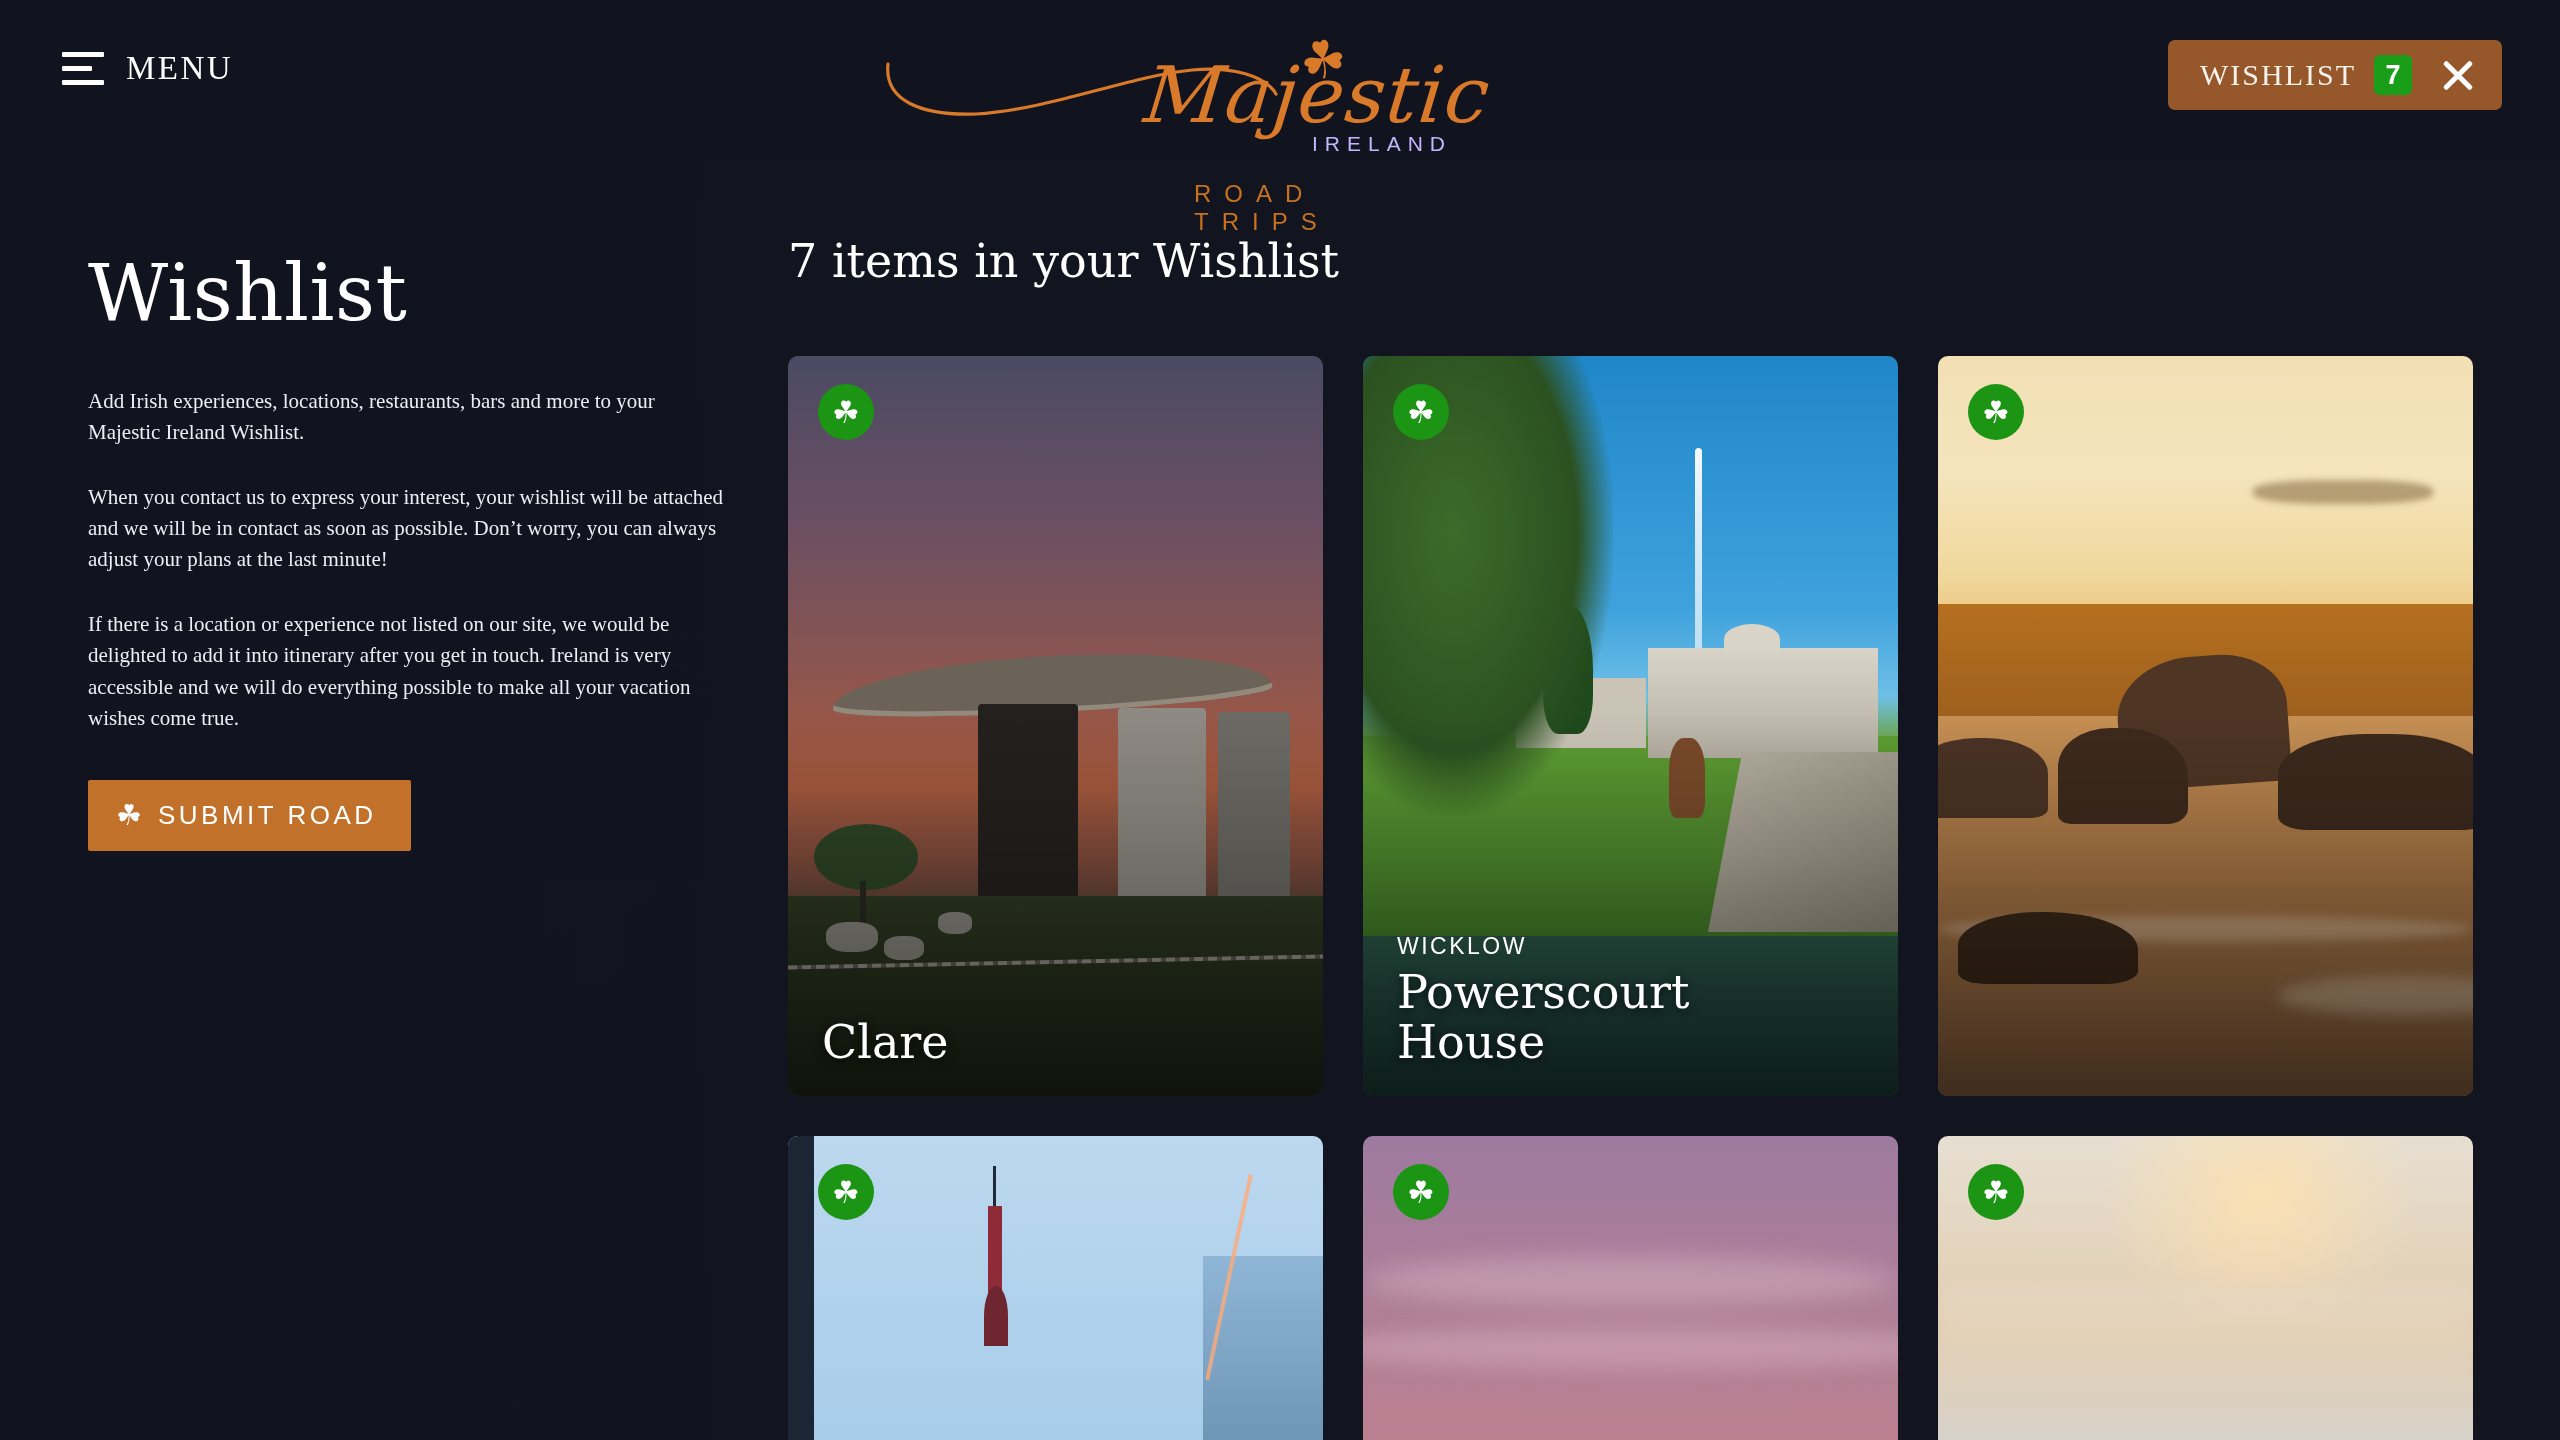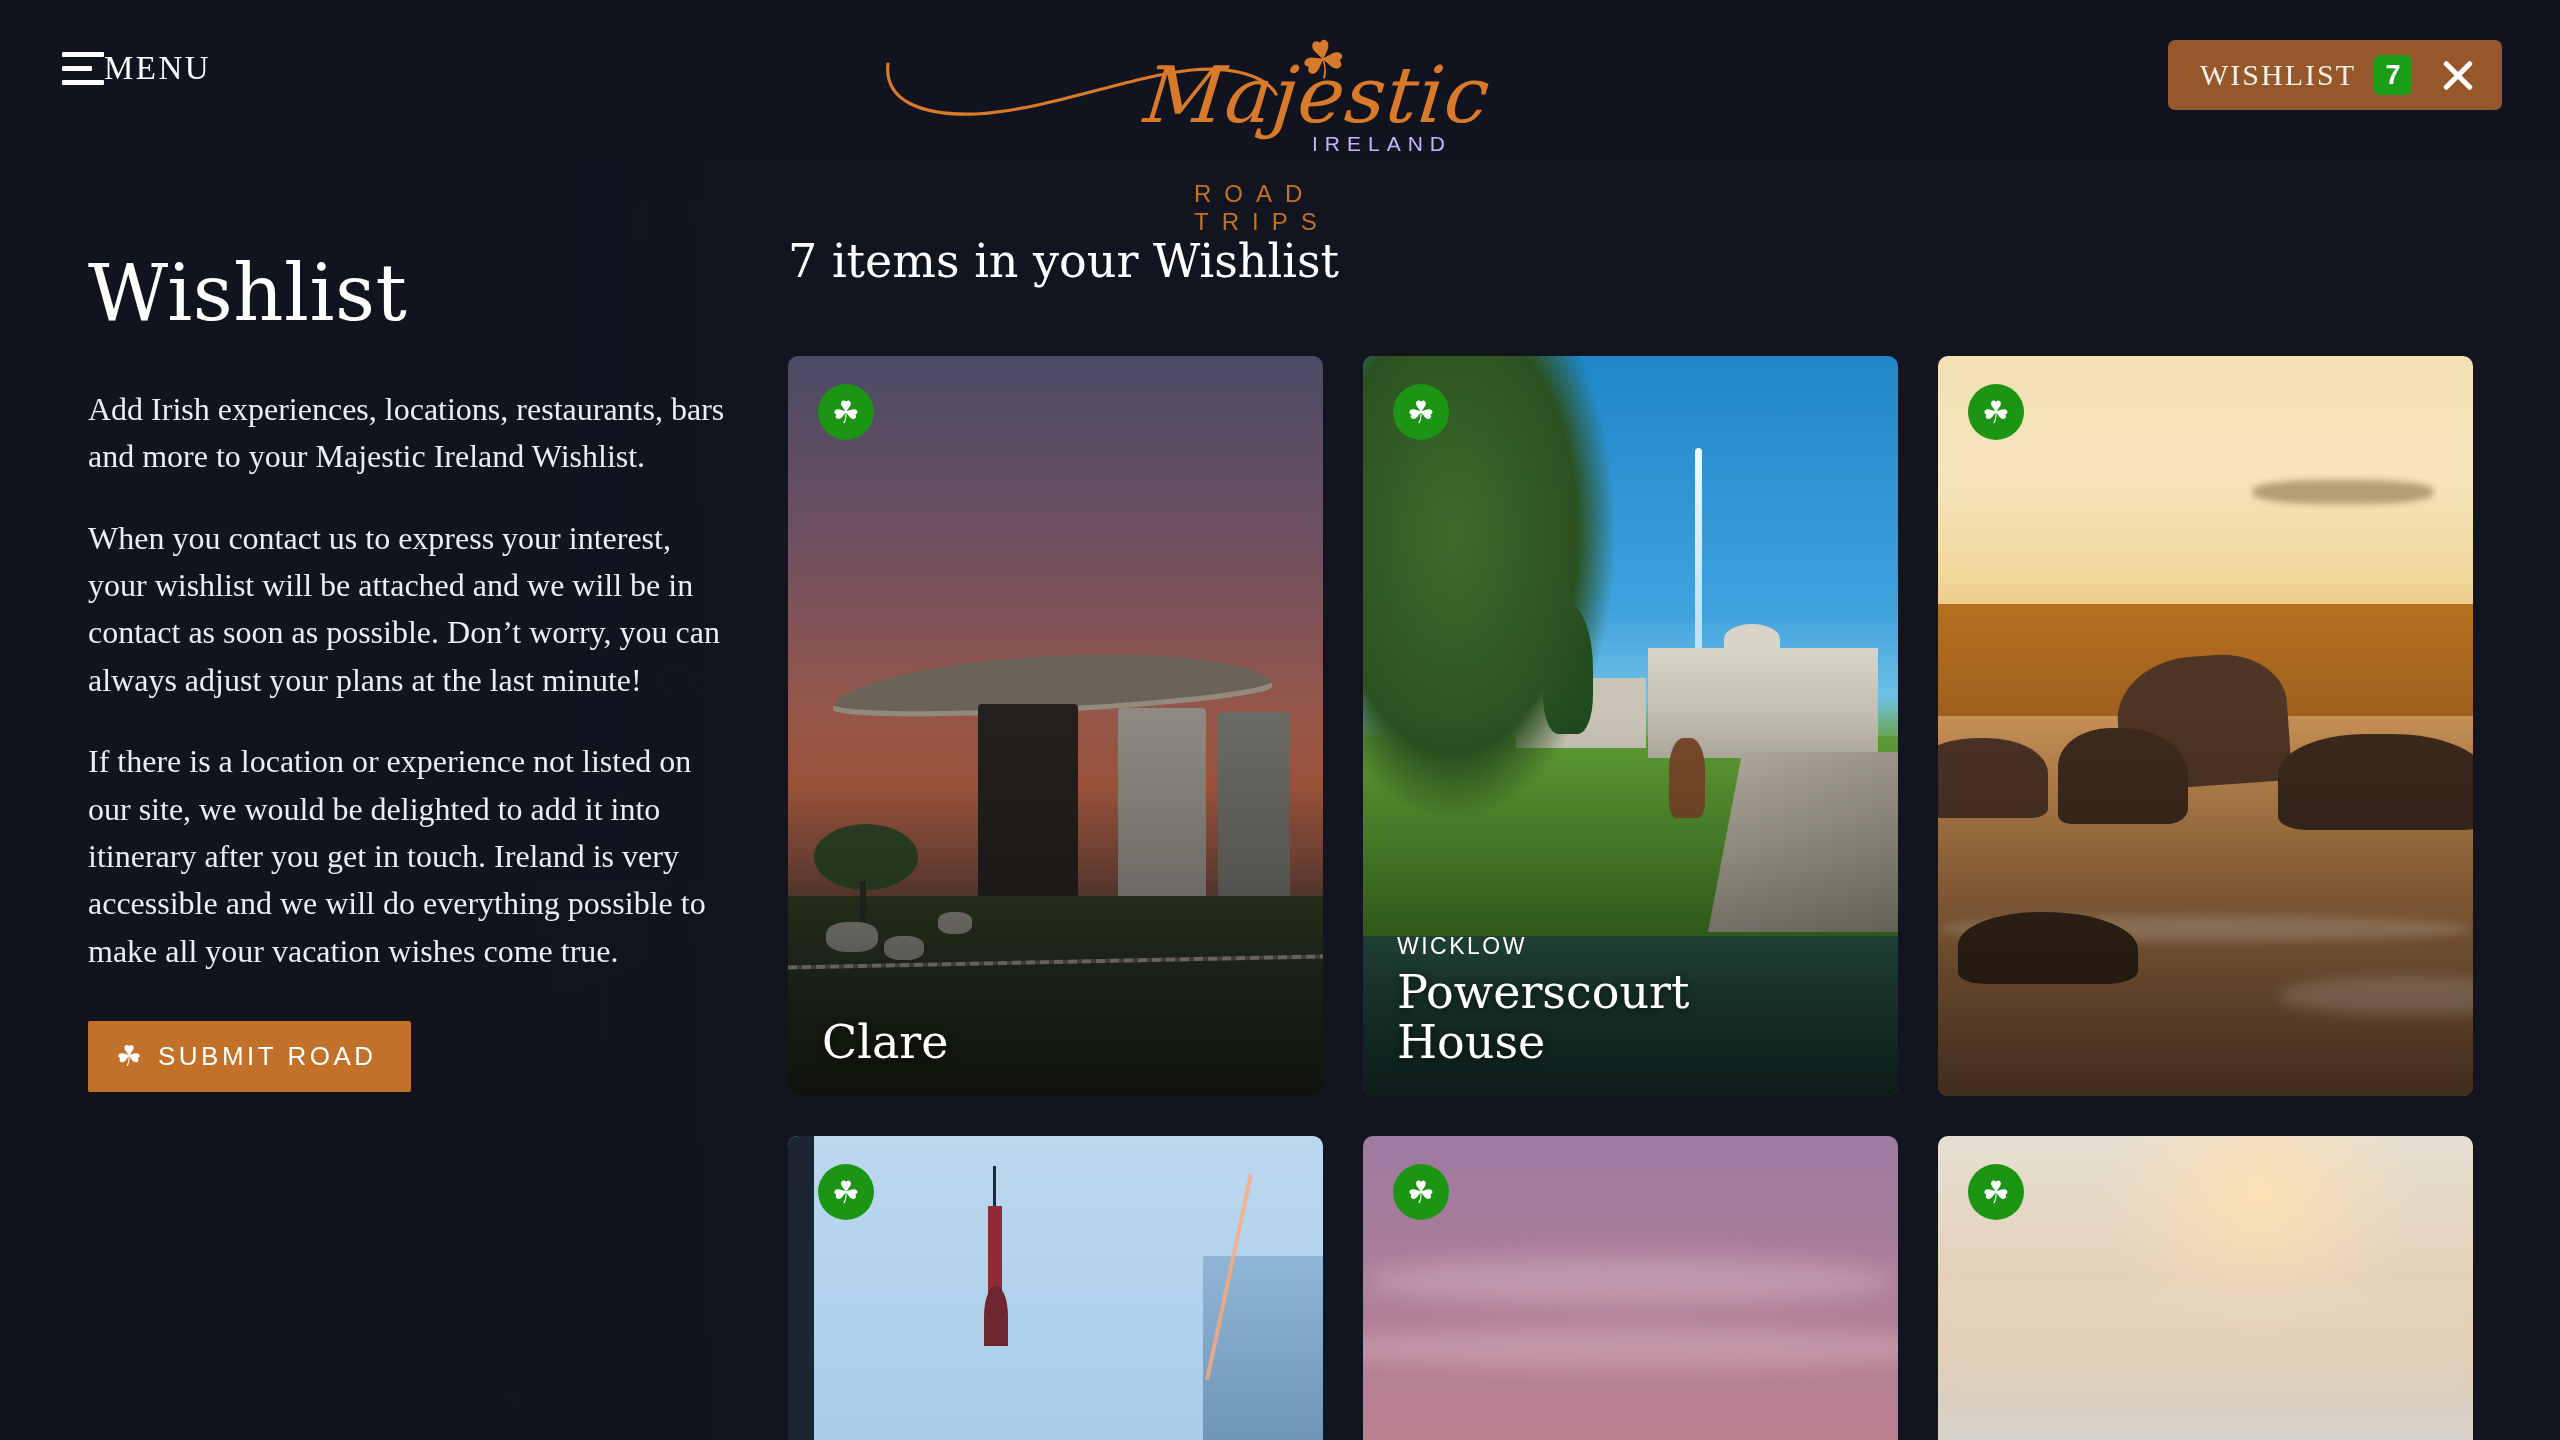--- a/index.html
+++ b/index.html
@@ -31,21 +31,21 @@
     border-radius:50%; color:#9aa2b5; font-size:30px; line-height:44px; text-align:center;
     opacity:.5;
   }
 
   
   #header {
     position:absolute; top:0; left:0; width:2560px; height:160px; z-index:40;
     background:#11141f;
   }
   #menu-btn {
-    position:absolute; left:62px; top:50px; display:flex; align-items:center; 
+    position:absolute; left:62px; top:50px; display:flex; align-items:center; gap:22px;
     cursor:pointer;
   }
   #menu-btn .bars { width:42px; display:flex; flex-direction:column; gap:9px; }
   #menu-btn .bars i { display:block; height:5px; background:#fff; border-radius:1px; }
   #menu-btn .bars i:nth-child(2) { width:30px; }
   #menu-label {
     font-family:"Liberation Serif", serif; font-size:33px; letter-spacing:2.5px; color:#fff;
   }
 
   
@@ -96,21 +96,21 @@
   #left-panel {
     position:absolute; left:0; top:160px; width:608px; height:1280px; z-index:30;
     background:linear-gradient(to right,#11141f 0%,#11141f 78%,rgba(17,20,31,.92) 100%);
     padding:88px 0 0 88px;
   }
   #page-title {
     font-family:"DejaVu Serif", serif; font-weight:400; font-size:78px;
     letter-spacing:.5px; color:#ffffff; margin-bottom:48px;
   }
   #left-panel p {
-    font-family:"Liberation Serif", serif; font-size:32px; line-height:1.48;
+    font-family:"Liberation Serif", serif; font-size:21px; line-height:1.48;
     color:#eceef3; width:640px; margin-bottom:34px;
   }
   #submit-query-btn {
     margin-top:12px; display:inline-flex; align-items:center; gap:16px;
     background:#c1712a; color:#fff; border:none; cursor:pointer;
     padding:20px 34px 20px 28px; border-radius:2px;
   }
   #submit-query-btn .sq-shamrock { font-size:29px; line-height:1; }
   #submit-query-btn .sq-label {
     font-family:"Liberation Sans", sans-serif; font-size:26px; letter-spacing:3.5px;

